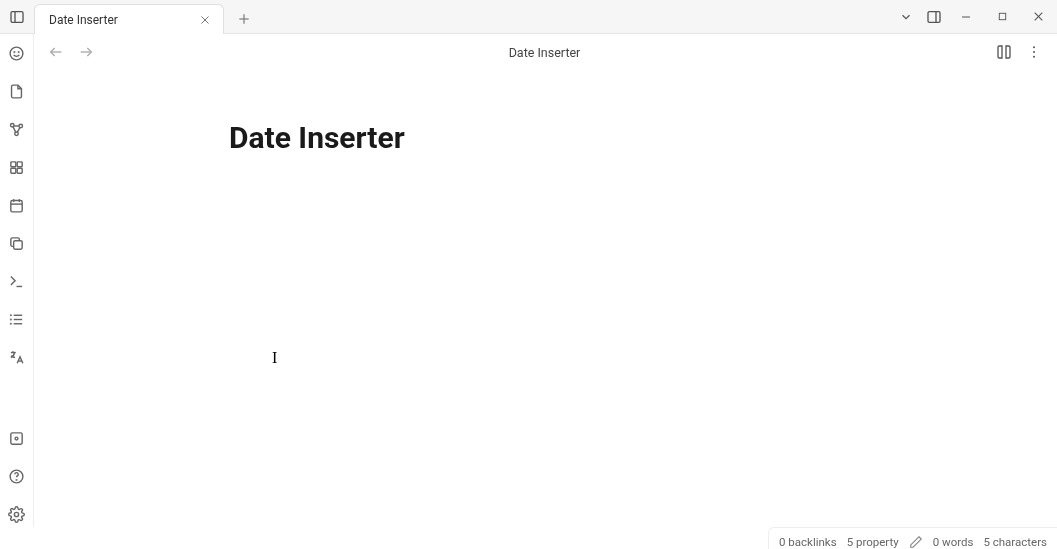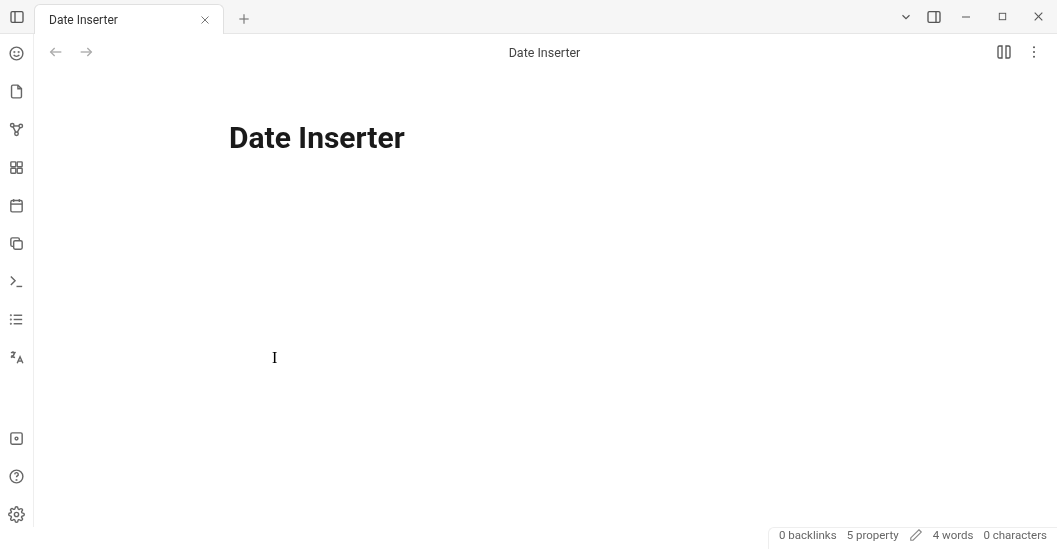--- a/index.html
+++ b/index.html
@@ -153,21 +153,21 @@
   font-size: 16px;
 }
 
 
 .statusbar {
   position: absolute;
   right: 0;
   bottom: 0;
   height: 22px;
   display: flex;
-  align-items: flex-start;
+  align-items: flex-end;
   gap: 10px;
   padding: 0 10px;
   font-size: 11.5px;
   color: #666;
   border: 1px solid #eee;
   border-right: none;
   border-bottom: none;
   border-top-left-radius: 6px;
   background: #fff;
 }
@@ -373,15 +373,15 @@
 </div>
 
 <div class="statusbar">
   <span class="status-item">0 backlinks</span>
   <span class="status-item">5 property</span>
   <span class="status-icon">
     <svg width="14" height="14" viewBox="0 0 24 24" fill="none" stroke="currentColor" stroke-width="2">
         <path d="M17 3l4 4L7 21H3v-4z"></path>
       </svg>
   </span>
-  <span class="status-item">4 words</span>
-  <span class="status-item">0 characters</span>
+  <span class="status-item">0 words</span>
+  <span class="status-item">5 characters</span>
 </div>
 
 </body></html>

